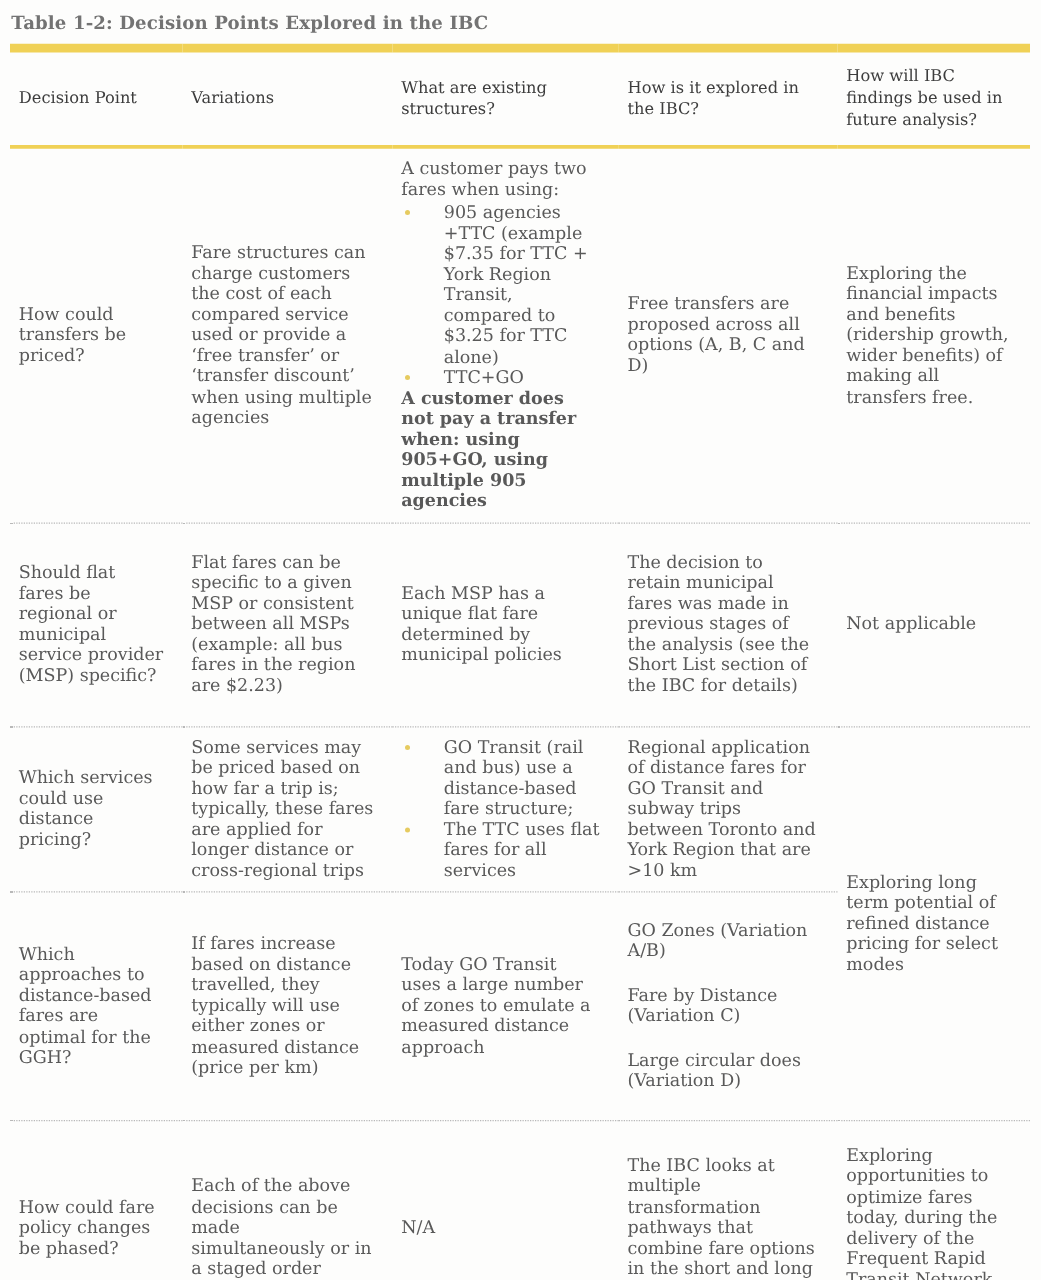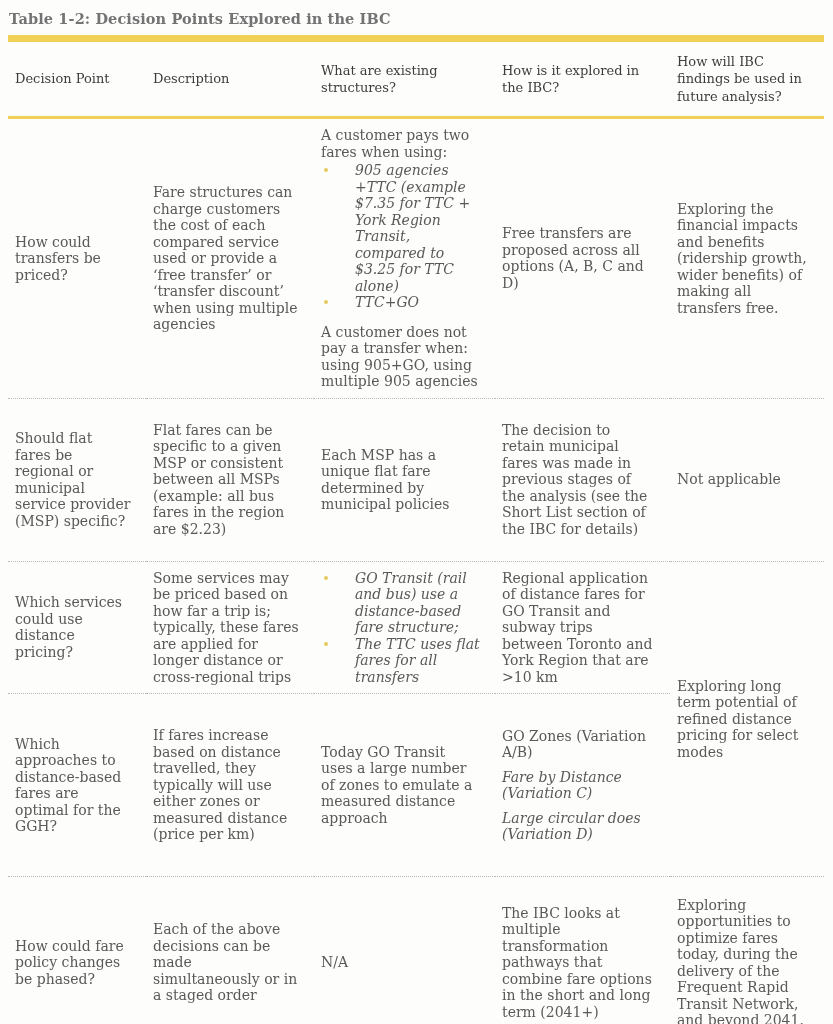--- a/index.html
+++ b/index.html
@@ -27,45 +27,45 @@
   td{font-size:14px;line-height:16.5px;vertical-align:middle;padding:8px 15px 8px 7px;color:var(--body_text);}
   tbody tr + tr td{border-top:1px dotted var(--separator);}
   tbody tr:last-child td{border-bottom:1px dotted var(--separator);}
   tr.rh-0{height:243px;}
   tr.rh-1{height:163px;}
   tr.rh-2{height:127px;}
   tr.rh-3{height:183px;}
   tr.rh-4{height:172px;}
   td p + p{margin-top:13px;}
   td p + ul{margin-top:2px;}
-  td ul + p{margin-top:13px;}
-  td.wide-gaps p + p{margin-top:8px;font-style:italic;}
+  td ul + p{font-weight:bold;}
+  td.wide-gaps p + p{margin-top:19px;}
   ul.bullet-list{list-style:none;}
-  ul.bullet-list li{position:relative;padding-left:34px;font-style:italic;}
+  ul.bullet-list li{position:relative;padding-left:34px;}
   ul.bullet-list li::before{content:"";position:absolute;left:3px;top:6px;width:4px;height:4px;
     border-radius:50%;background:var(--bullet_yellow);}
 </style>
 </head>
 <body>
 
 <div class="page">
   <div class="table-title">Table 1-2: Decision Points Explored in the IBC</div>
 
   <table class="ibc-table">
     <colgroup>
       <col class="c1">
         <col class="c2">
         <col class="c3">
         <col class="c4">
         <col class="c5">
     </colgroup>
     <thead>
       <tr>
         <th>Decision Point</th>
-        <th>Description</th>
+        <th>Variations</th>
         <th>What are existing structures?</th>
         <th>How is it explored in the IBC?</th>
         <th>How will IBC findings be used in future analysis?</th>
       </tr>
     </thead>
     <tbody>
 
       <tr class="rh-0">
         <td>
           <p>How could transfers be priced?</p>
@@ -110,21 +110,21 @@
       <tr class="rh-2">
         <td>
           <p>Which services could use distance pricing?</p>
         </td>
         <td>
           <p>Some services may be priced based on how far a trip is; typically, these fares are applied for longer distance or cross-regional trips</p>
         </td>
         <td>
           <ul class="bullet-list">
             <li>GO Transit (rail and bus) use a distance-based fare structure;</li>
-            <li>The TTC uses flat fares for all transfers</li>
+            <li>The TTC uses flat fares for all services</li>
           </ul>
         </td>
         <td>
           <p>Regional application of distance fares for GO Transit and subway trips between Toronto and York Region that are &gt;10 km</p>
         </td>
         <td rowspan="2">
           <p>Exploring long term potential of refined distance pricing for select modes</p>
         </td>
       </tr>
 

